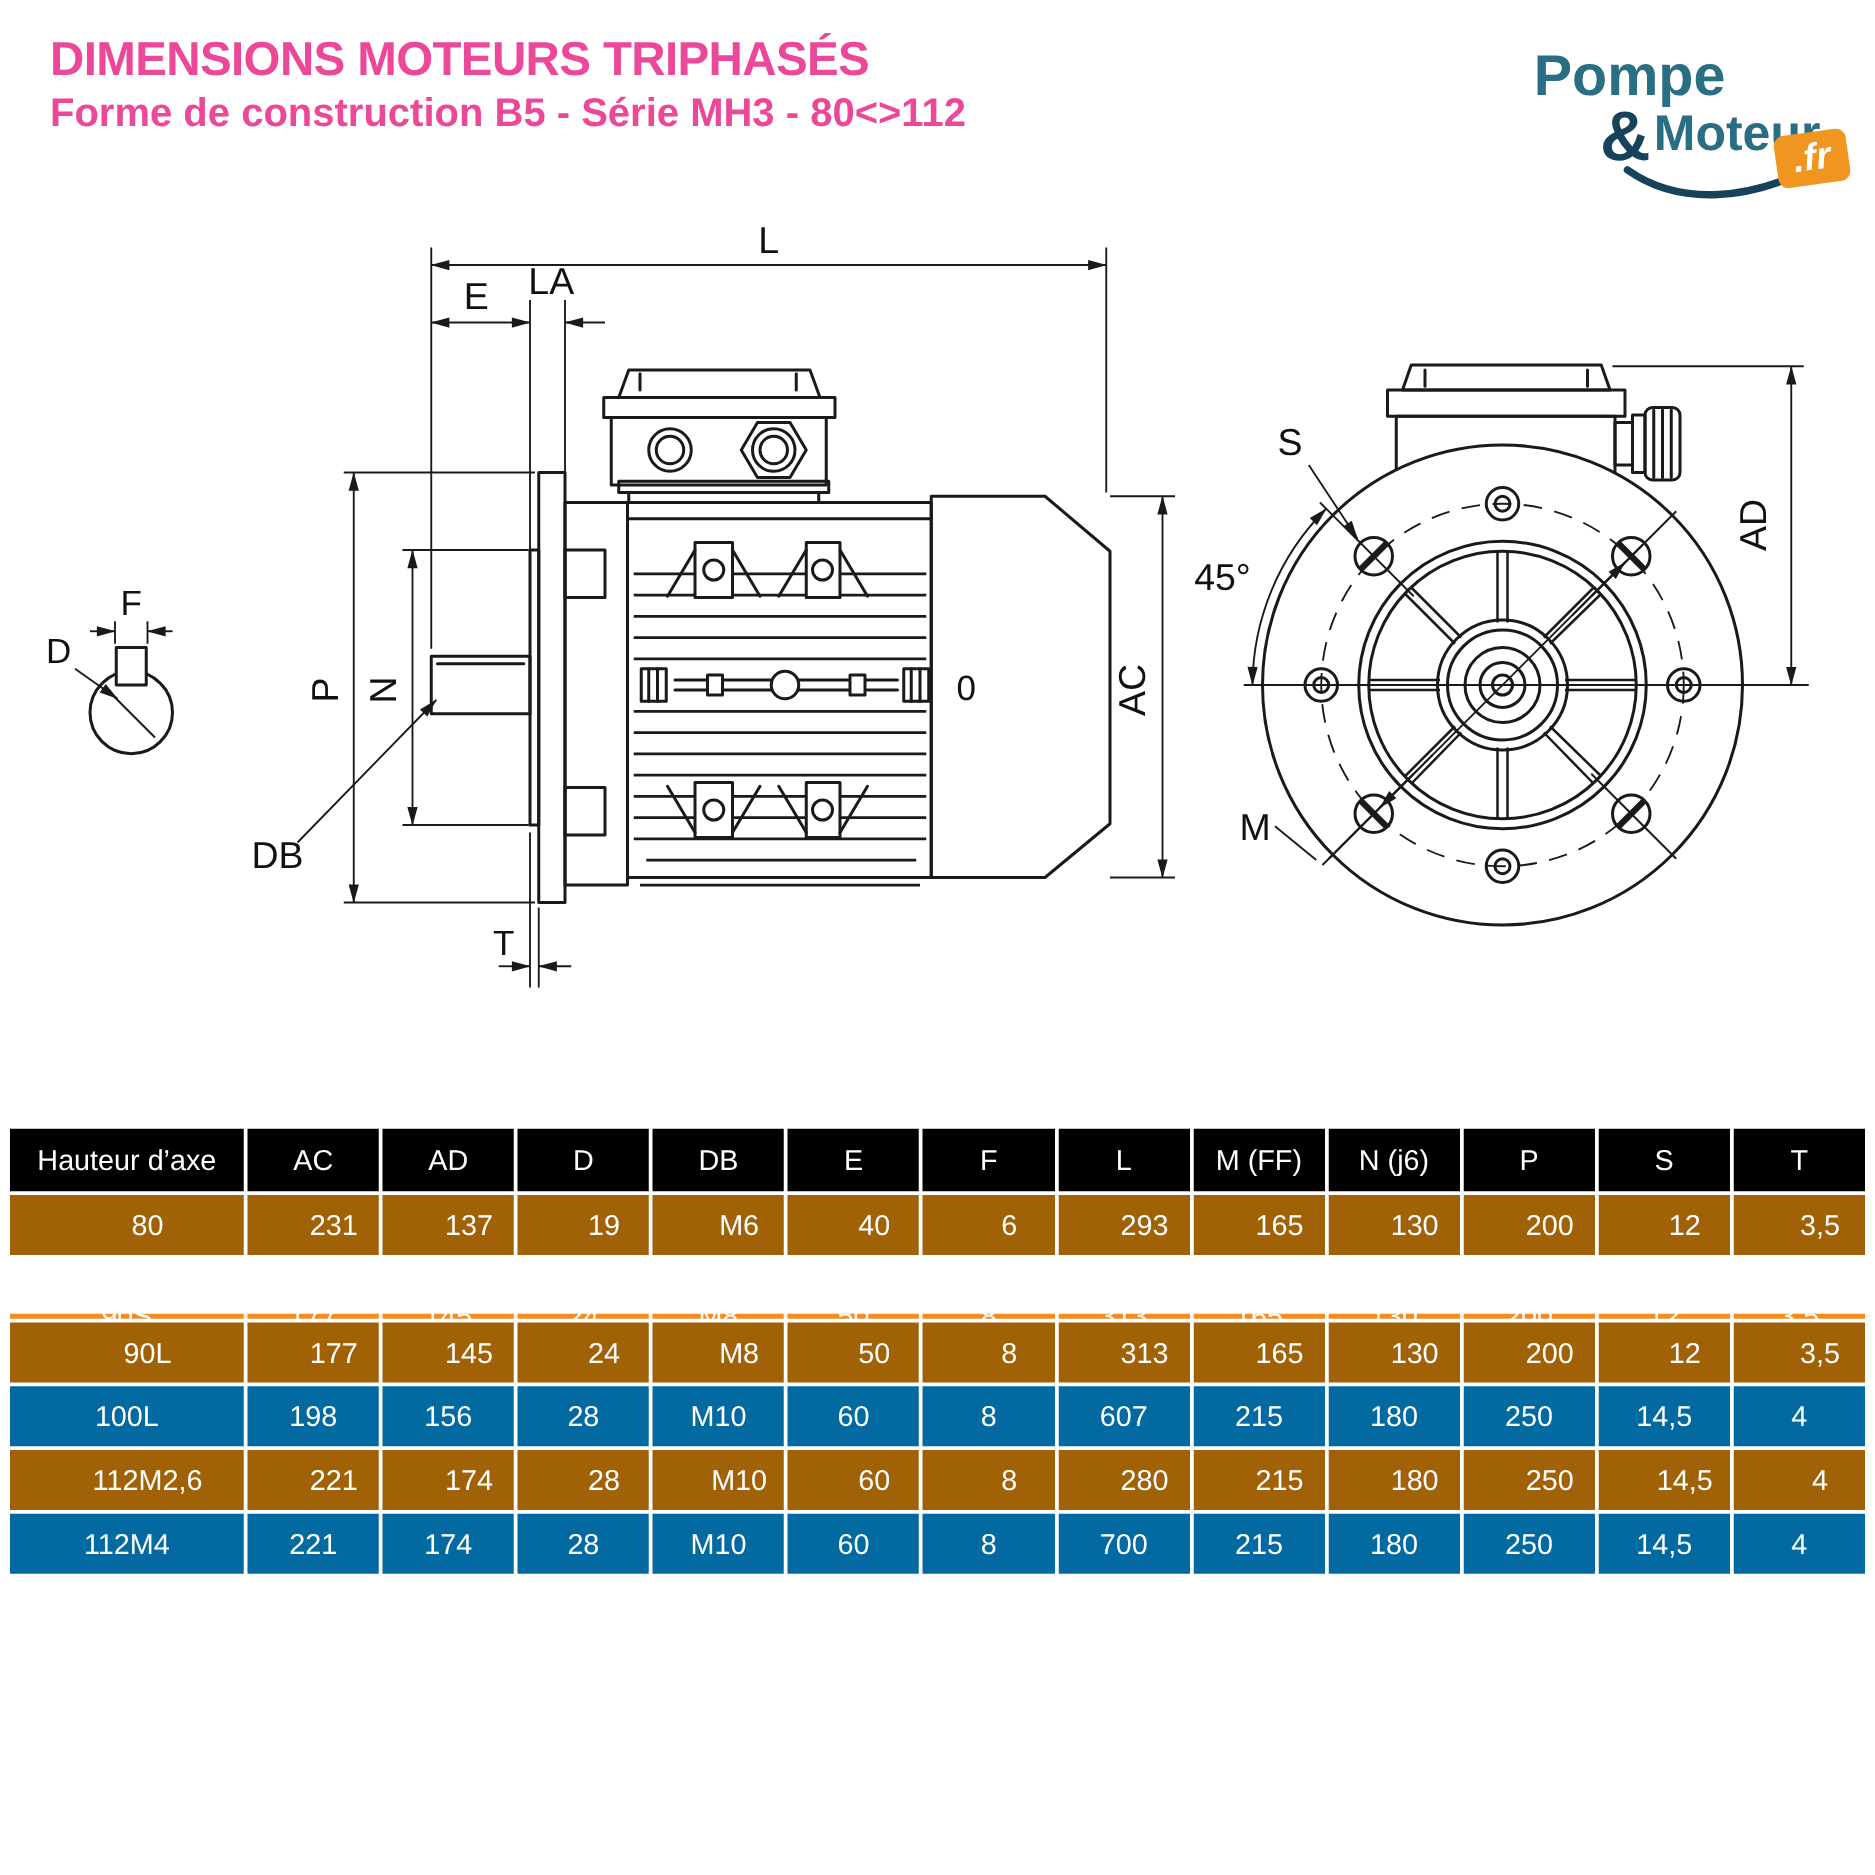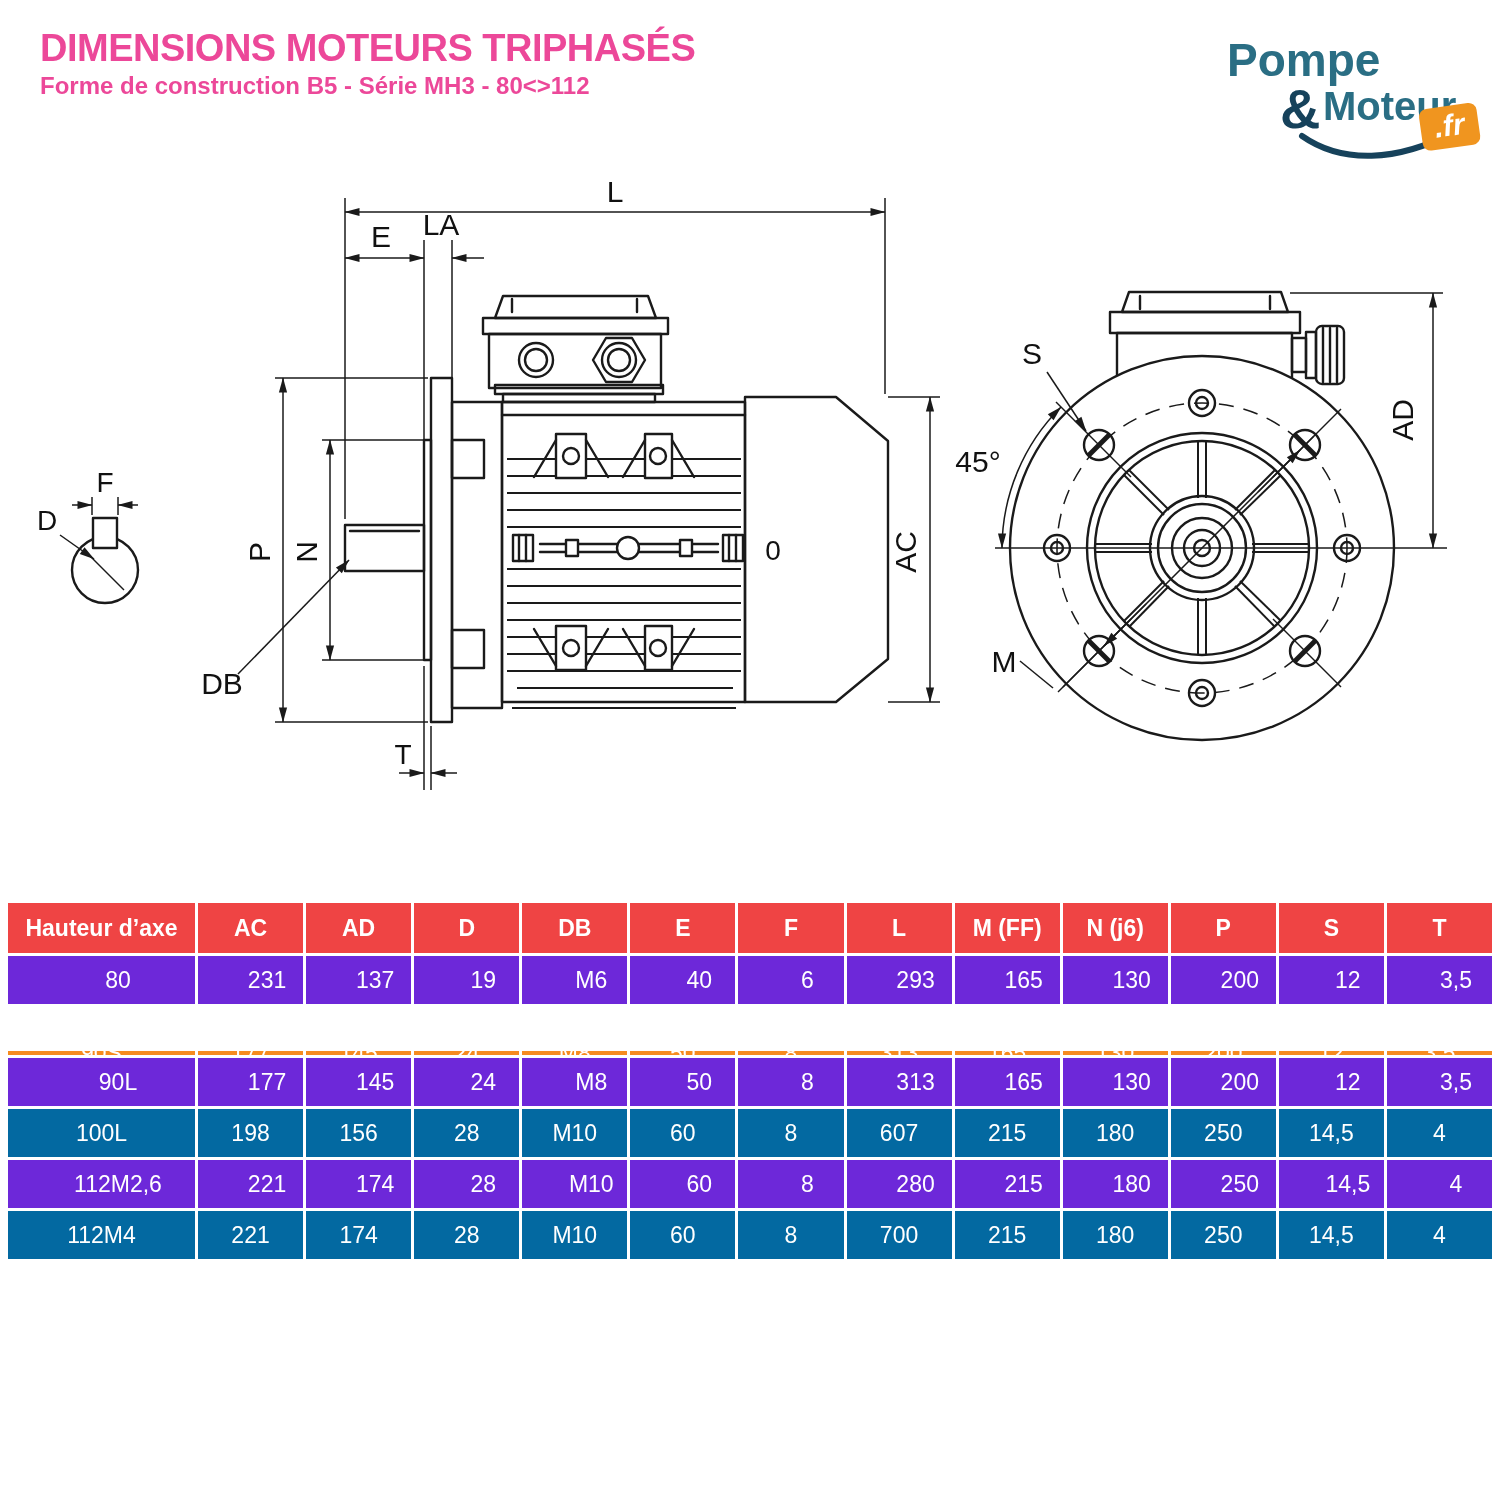--- a/index.html
+++ b/index.html
@@ -1,35 +1,35 @@
 <!DOCTYPE html>
 <html><head>
 <meta charset="utf-8">
 <style>
   html,body{margin:0;padding:0;background:#ffffff;}
   body{width:1500px;height:1500px;position:relative;font-family:"Liberation Sans",sans-serif;overflow:hidden;}
   .titleblock{position:absolute;left:40px;top:28px;color:#ec4899;}
   .titleblock h1{margin:0;font-size:38px;font-weight:800;letter-spacing:-.5px;line-height:1.1;}
-  .titleblock .sub{margin:2px 0 0 0;font-size:24px;font-weight:700;}
+  .titleblock .sub{margin:2px 0 0 0;font-size:32px;font-weight:700;}
   #logo{position:absolute;left:1182px;top:16px;}
   #drawing{position:absolute;left:0;top:0;}
   .line{stroke:#1a1a1a;stroke-width:2.4;fill:none;stroke-linecap:round;stroke-linejoin:round;}
   .thick{stroke:#1a1a1a;stroke-width:5;fill:none;}
   .fillw{fill:#ffffff;}
   .dim{stroke:#1a1a1a;stroke-width:1.5;fill:none;}
   .dash{stroke:#1a1a1a;stroke-width:1.5;fill:none;stroke-dasharray:15 10;}
   .lbl{font-family:"Liberation Sans",sans-serif;font-size:30px;fill:#111;}
   .lbl2{font-family:"Liberation Sans",sans-serif;font-size:28px;fill:#111;}
   
   .dimtable{position:absolute;left:8px;top:903px;width:1484px;display:grid;
     grid-template-columns:187px repeat(12,1fr);grid-template-rows:50px repeat(6,48px);
     gap:3px;background:#ffffff;}
   .dimtable .c{display:flex;align-items:center;justify-content:center;color:#ffffff;font-size:23px;}
-  .dimtable .th{background:#ef4444;font-weight:700;}
-  .dimtable .rlight{background:#6d28d9;padding-left:33px;}
+  .dimtable .th{background:#000000;font-weight:400;}
+  .dimtable .rlight{background:#a16207;padding-left:33px;}
   .dimtable .rdark{background:#0369a1;}
   .dimtable .rorange{background:#F68B1F;margin-top:44px;}
 </style>
 </head>
 <body>
 
 <div class="titleblock">
   <h1>DIMENSIONS MOTEURS TRIPHASÉS</h1>
   <div class="sub">Forme de construction B5 - Série MH3 - 80&lt;&gt;112</div>
 </div>

